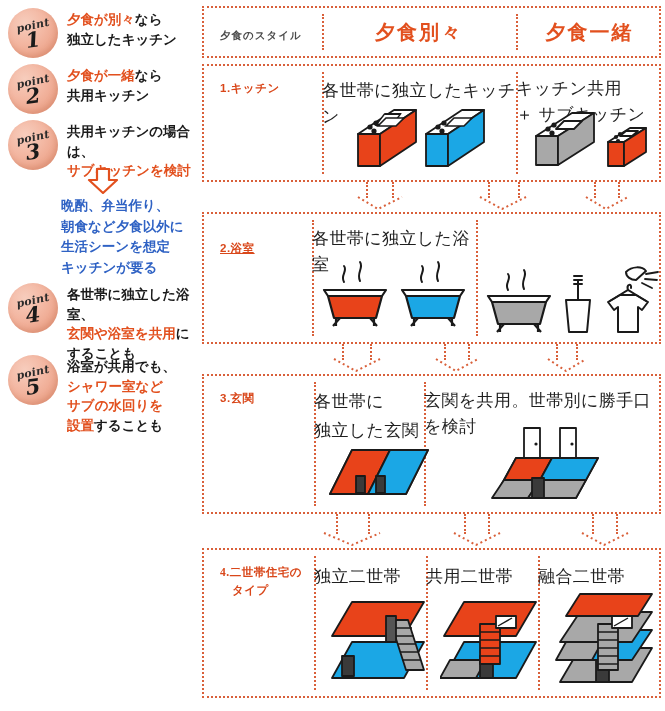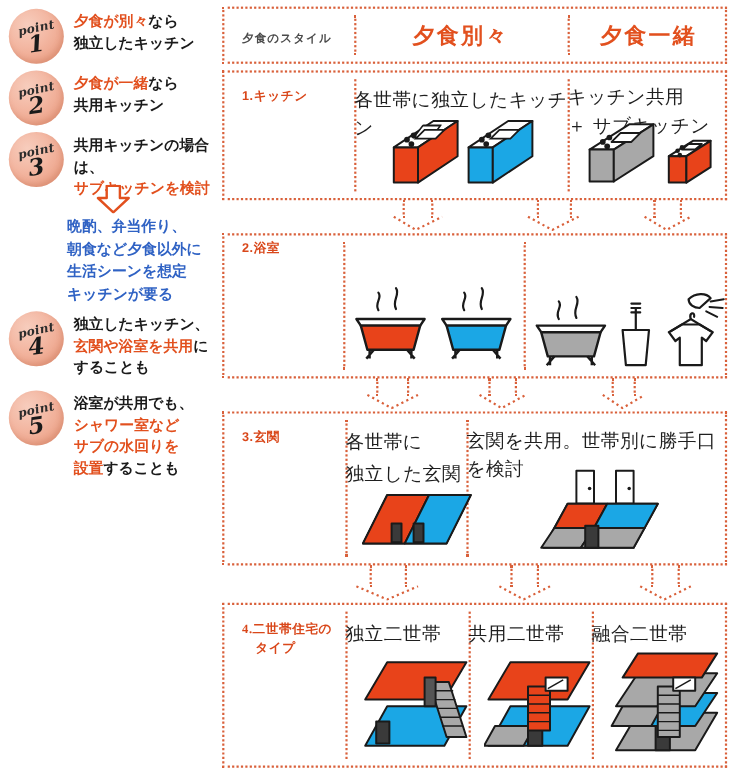--- a/index.html
+++ b/index.html
@@ -132,21 +132,21 @@
       <div>生活シーンを想定</div>
       <div>キッチンが要る</div>
     </div>
 
     <div class="point-block" style="left:8px;top:283px;">
       <div class="badge">
         <div class="pt">point</div>
         <div class="num">4</div>
       </div>
       <div class="ptext">
-        <div><span class="k">独立したキッチン、</span></div>
+        <div><span class="k">各世帯に独立した浴室、</span></div>
         <div><span class="o">玄関や浴室を共用</span><span class="k">に</span></div>
         <div><span class="k">することも</span></div>
       </div>
     </div>
 
     <div class="point-block" style="left:8px;top:355px;">
       <div class="badge">
         <div class="pt">point</div>
         <div class="num">5</div>
       </div>
@@ -240,22 +240,23 @@
       <div class="vline" style="left:398px;top:0;height:16px;"></div>
       <div class="vline" style="left:422px;top:0;height:16px;"></div>
       <svg style="left:388px;top:14px;" width="46" height="14" viewBox="0 0 46 14">
         <path d="M2,1 L22,13 L44,1" fill="none" stroke="#d9603a" stroke-width="2" stroke-dasharray="2 3"></path>
       </svg>
     </div>
 
     <div class="rowbox" style="top:212px;height:132px;">
       <div class="vdiv" style="left:108px;"></div>
       <div class="vdiv" style="left:272px;"></div>
-      <div class="rowlabel" style="top:4px;">2.浴室</div>
-
+      <div class="rowlabel" style="top:26px;text-decoration:underline;">2.浴室</div>
+
+      <div class="celltitle" style="left:108px;width:164px;top:12px;">各世帯に独立した浴室</div>
       <div class="art" style="left:114px;top:44px;">
         <svg width="152" height="76" viewBox="0 0 152 76">
 
           <g fill="none" stroke="#1a1a1a" stroke-width="2" stroke-linecap="round">
             <path d="M26,8 C30,13 22,17 26,24"></path>
             <path d="M42,4 C46,10 38,15 42,23"></path>
             <path d="M104,8 C108,13 100,17 104,24"></path>
             <path d="M120,4 C124,10 116,15 120,23"></path>
           </g>
           <g stroke="#1a1a1a" stroke-width="2.2" stroke-linejoin="round">

